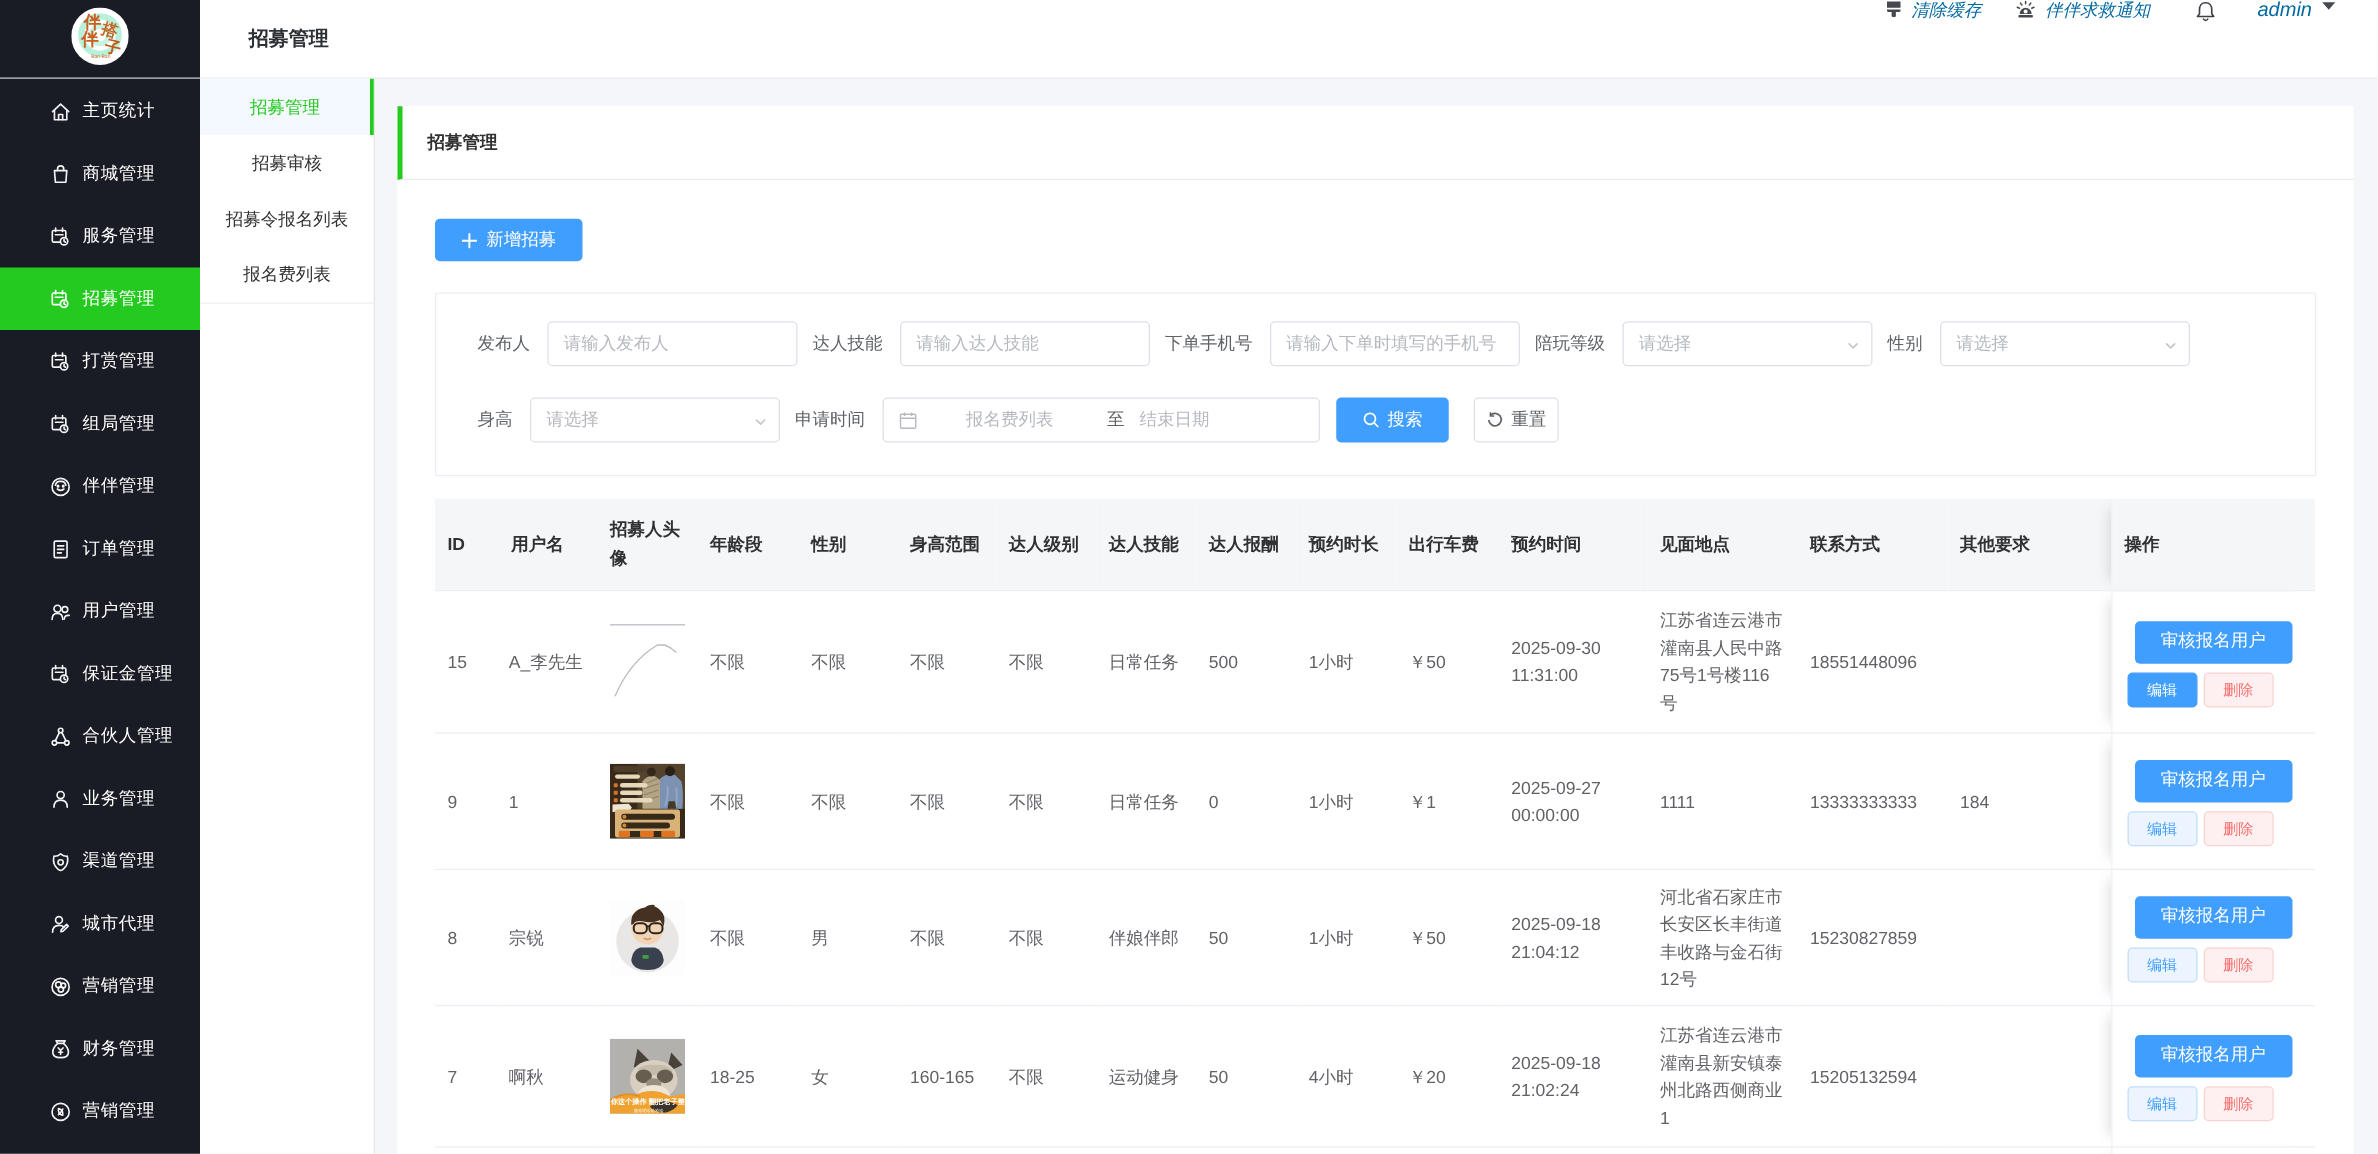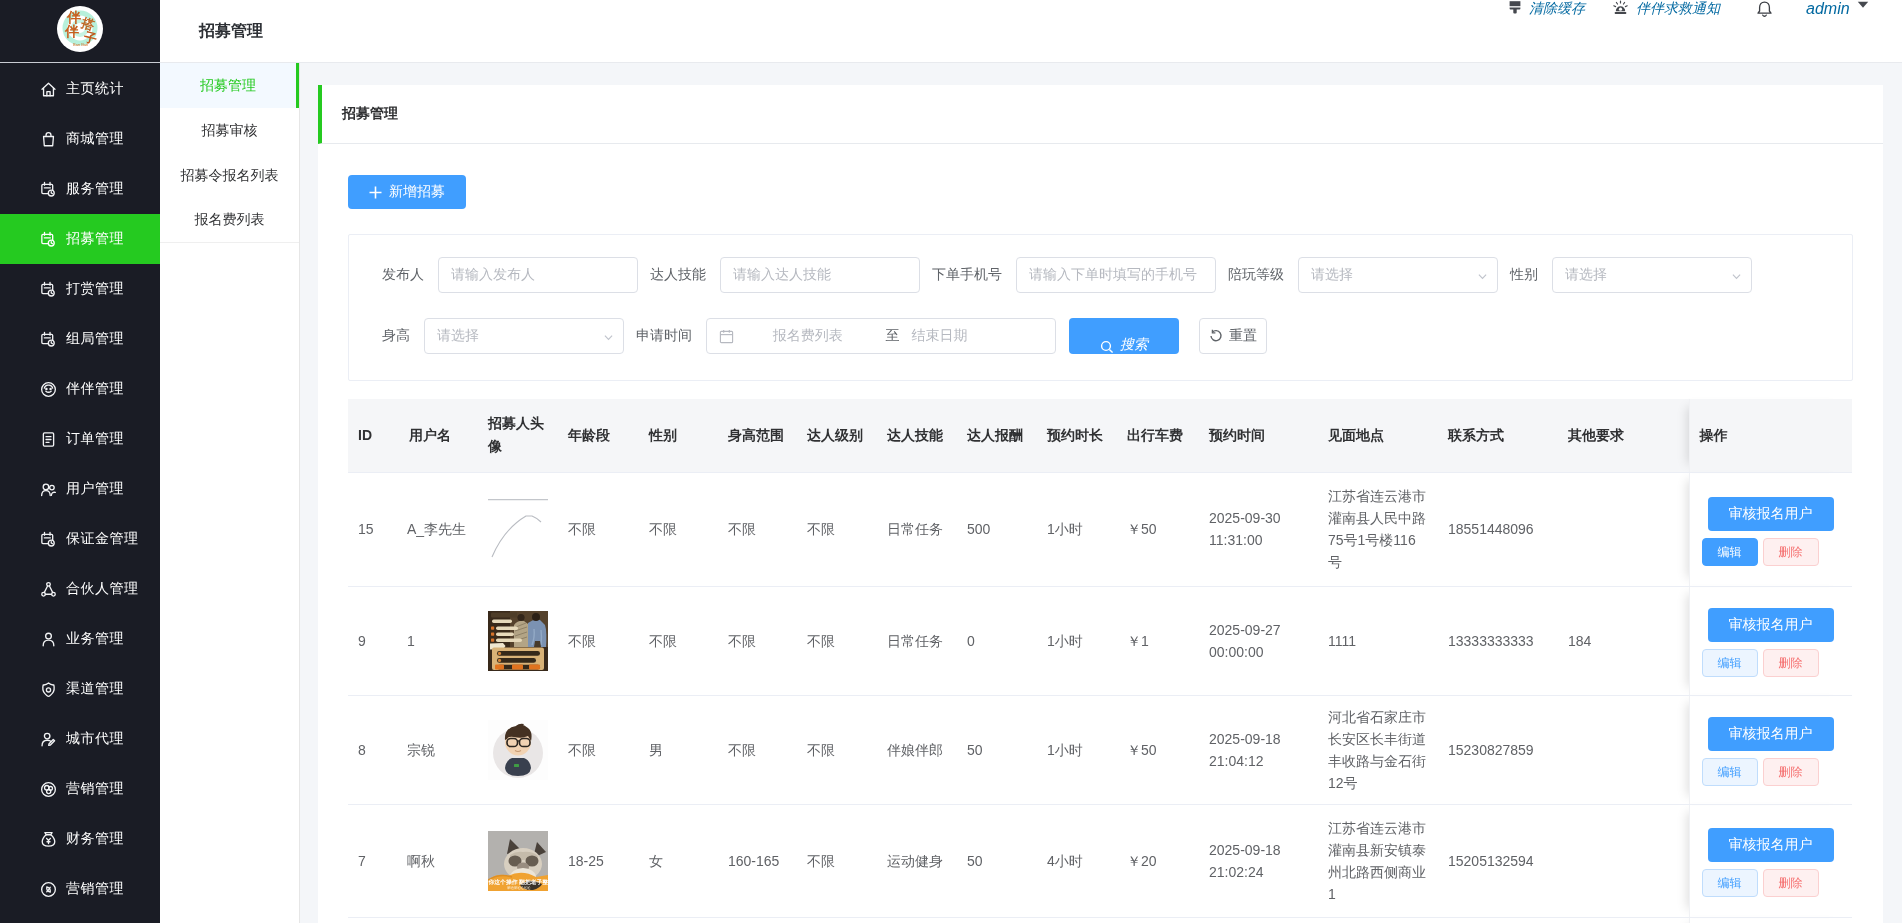--- a/index.html
+++ b/index.html
@@ -43,21 +43,21 @@
 table.dt td:nth-child(2) { padding:10px 0 10px 8px;margin-left:16px; }
 table.dt td { border-bottom:1px solid #ebeef5; text-align:left; padding:10px 10px; line-height:22px; vertical-align:middle; }
 table.dt .opcol { border-left:1px solid #f0f1f4; box-shadow: -10px 0 10px -8px rgba(0,0,0,0.13); }
 th.opcol { border-left:1px solid #ebeef5; }
 .avatar { width:60px; height:60px; display:block; }
 .btn-audit { width:126px; height:34px; background:#409eff; color:#fff; border:none; border-radius:4px; font-size:14px; display:flex; align-items:center; justify-content:center; margin-left:8px; margin-top:4px;font-family:Liberation Serif, serif; }
 .oprow2 { display:flex; margin-top:7px; margin-left:2px; }
 .btn-edit { width:56px; height:28px; background:#ecf5ff; color:#409eff; border:1px solid #c0ddfc; border-radius:4px; font-size:12px; display:flex; align-items:center; justify-content:center; }
 .btn-edit.hov { background:#409eff; color:#fff; border:1px solid #409eff; }
 .btn-del { width:56px; height:28px; background:#fef0f0; color:#f56c6c; border:1px solid #fbd0d0; border-radius:4px; font-size:12px; display:flex; align-items:center; justify-content:center; margin-left:5px; }
-.searchbtn { width:110px; height:36px; background:#409eff; color:#fff; border:none; border-radius:4px; font-size:14px; display:flex; align-items:flex-end; justify-content:center;font-style:italic; }
+.searchbtn { width:90px; height:36px; background:#409eff; color:#fff; border:none; border-radius:4px; font-size:14px; display:flex; align-items:center; justify-content:center; }
 .resetbtn { width:68px; height:36px; background:#fff; color:#5f6368; border:1px solid #dcdfe6; border-radius:4px; font-size:14px; display:flex; align-items:center; justify-content:center; }
 .dateinput { width:350px; height:36px; border:1px solid #dcdfe6; border-radius:4px; display:flex; align-items:center; font-size:14px; color:#b6b9c0; padding:0 12px; }
 </style>
 </head>
 <body>
 
 <div class="sidebar">
   <div class="logo">
     <svg width="46" height="46" viewBox="0 0 46 46">
       <circle cx="23" cy="23" r="23" fill="#ffffff"></circle>

